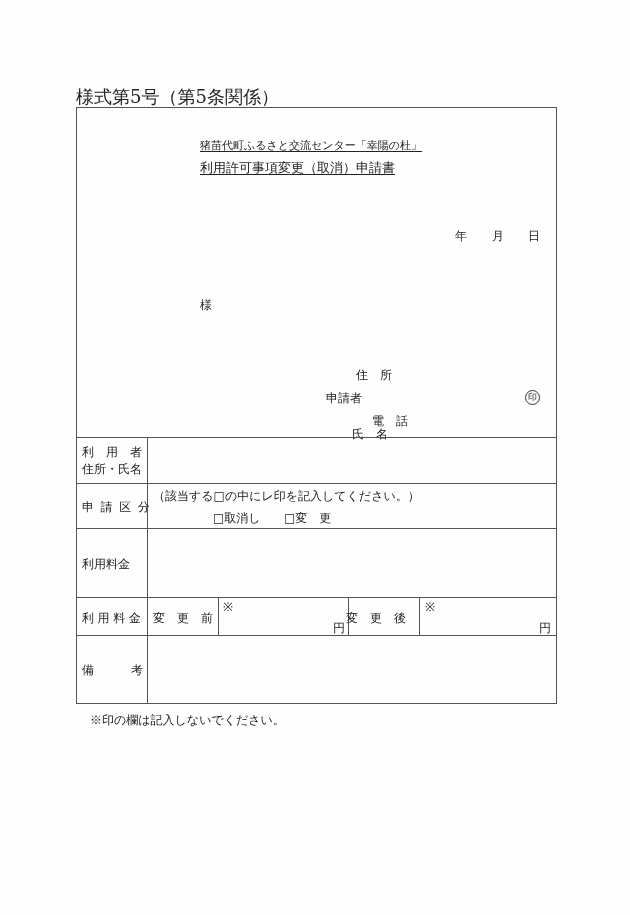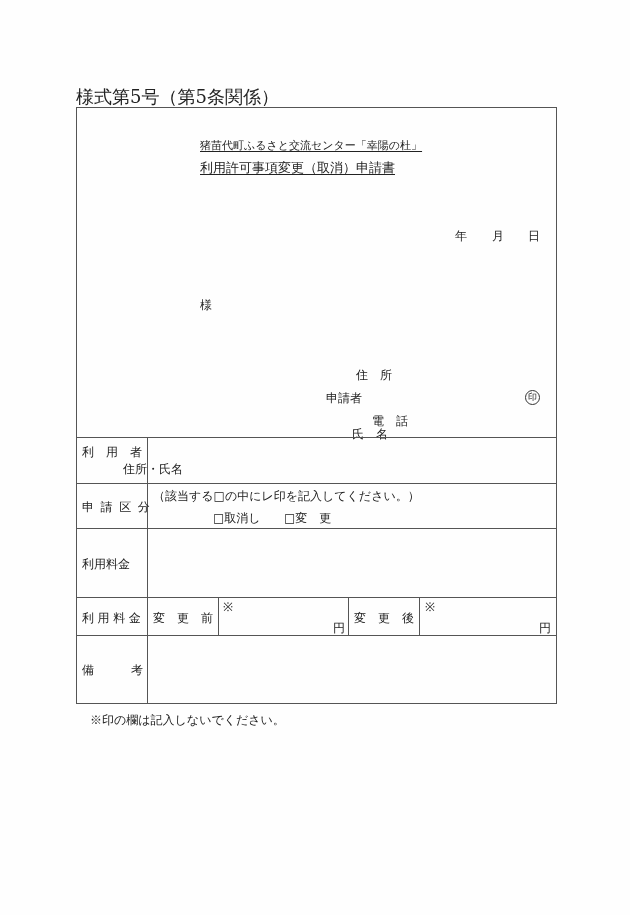--- a/index.html
+++ b/index.html
@@ -47,37 +47,37 @@
 <div class="hline" style="left:76px;top:597px;width:481px;"></div>
 <div class="hline" style="left:76px;top:635px;width:481px;"></div>
 
 <div class="vline" style="left:147px;top:437px;height:267px;"></div>
 
 <div class="vline" style="left:218px;top:597px;height:38px;"></div>
 <div class="vline" style="left:348px;top:597px;height:38px;"></div>
 <div class="vline" style="left:419px;top:597px;height:38px;"></div>
 
 <div class="abs" style="left:82px;top:444px;">利　用　者</div>
-<div class="abs" style="left:82px;top:461px;margin-left:41px;">住所・氏名</div>
+<div class="abs" style="left:82px;top:461px;">住所・氏名</div>
 <div class="abs" style="left:150px;top:440px;width:404px;height:41px;"></div>
 
 <div class="abs spaced" style="left:82px;top:499px;">申請区分</div>
 <div class="abs" style="left:153px;top:488px;">（該当する□の中にレ印を記入してください。）</div>
 <div class="abs" style="left:213px;top:510px;">□取消し</div>
 <div class="abs" style="left:284px;top:510px;">□変　更</div>
 
 <div class="abs" style="left:82px;top:556px;">利用料金</div>
 <div class="abs" style="left:150px;top:531px;width:404px;height:64px;"></div>
 
 <div class="abs" style="left:82px;top:610px;letter-spacing:0.3em;">利用料金</div>
 <div class="abs" style="left:153px;top:610px;">変　更　前</div>
 <div class="abs" style="left:223px;top:598px;">※</div>
 <div class="abs" style="left:220px;top:600px;width:126px;height:33px;"></div>
 <div class="abs" style="left:333px;top:620px;">円</div>
-<div class="abs" style="left:354px;top:610px;">変　更　後</div>
+<div class="abs" style="left:346px;top:610px;">変　更　後</div>
 <div class="abs" style="left:425px;top:598px;">※</div>
 <div class="abs" style="left:421px;top:600px;width:134px;height:33px;"></div>
 <div class="abs" style="left:539px;top:620px;">円</div>
 
 <div class="abs" style="left:82px;top:662px;">備</div>
 <div class="abs" style="left:131px;top:662px;">考</div>
 <div class="abs" style="left:150px;top:638px;width:404px;height:63px;"></div>
 
 <div class="abs" style="left:90px;top:712px;">※印の欄は記入しないでください。</div>
 

